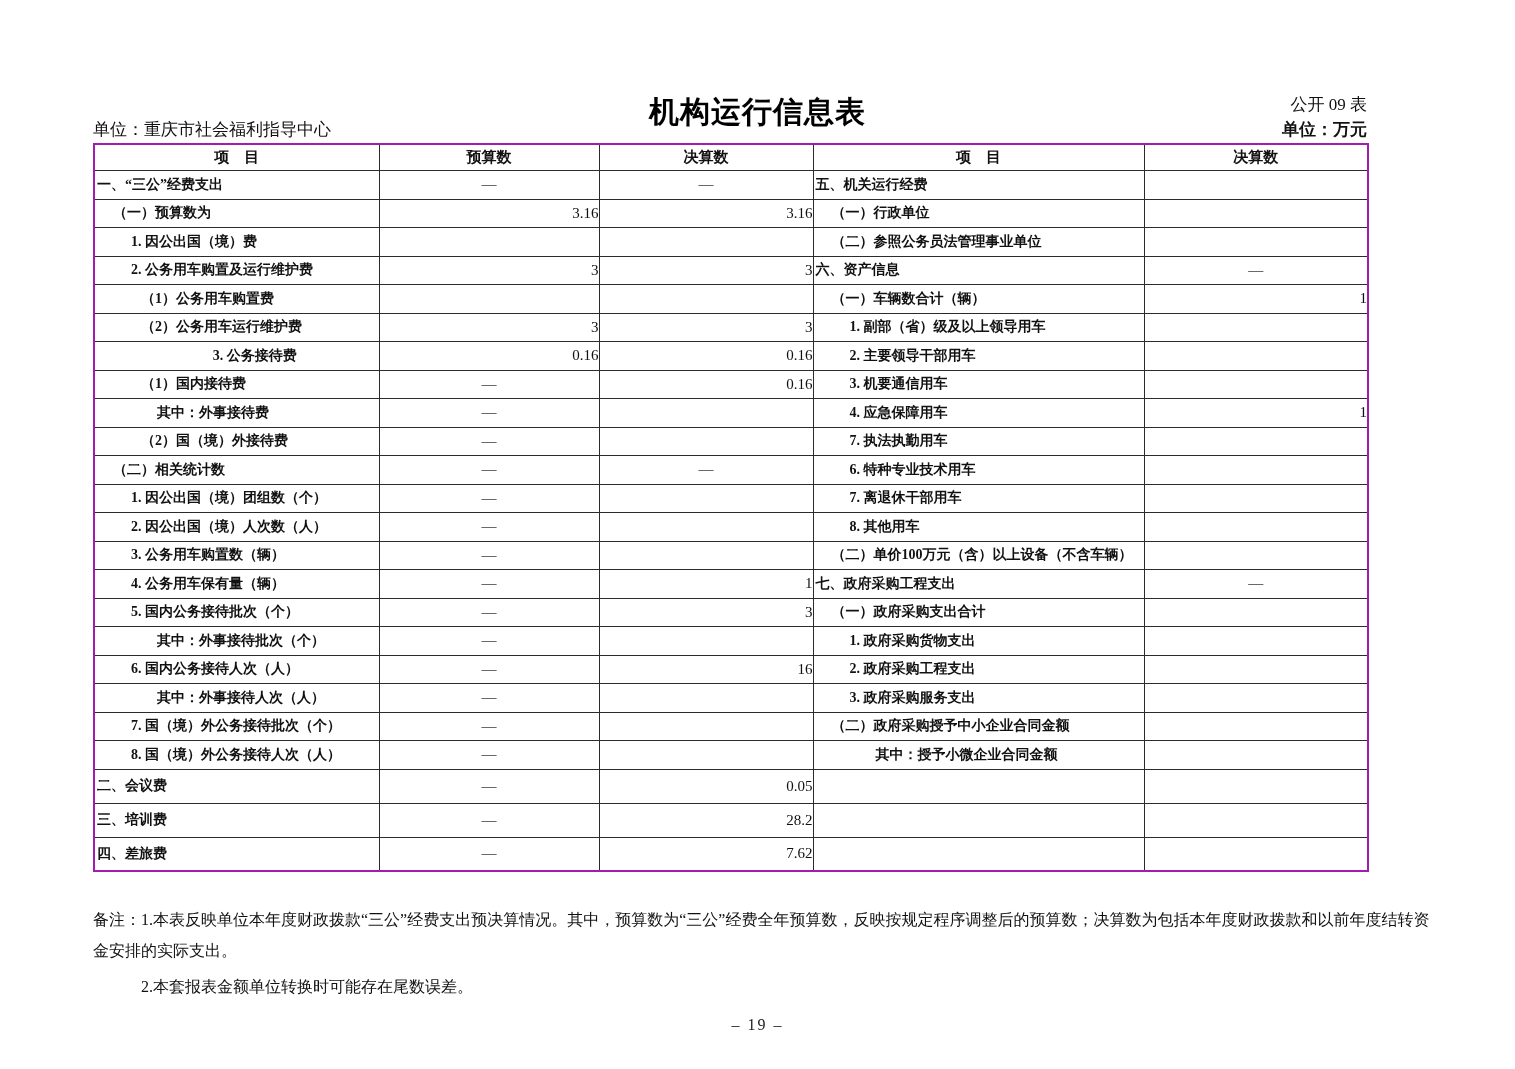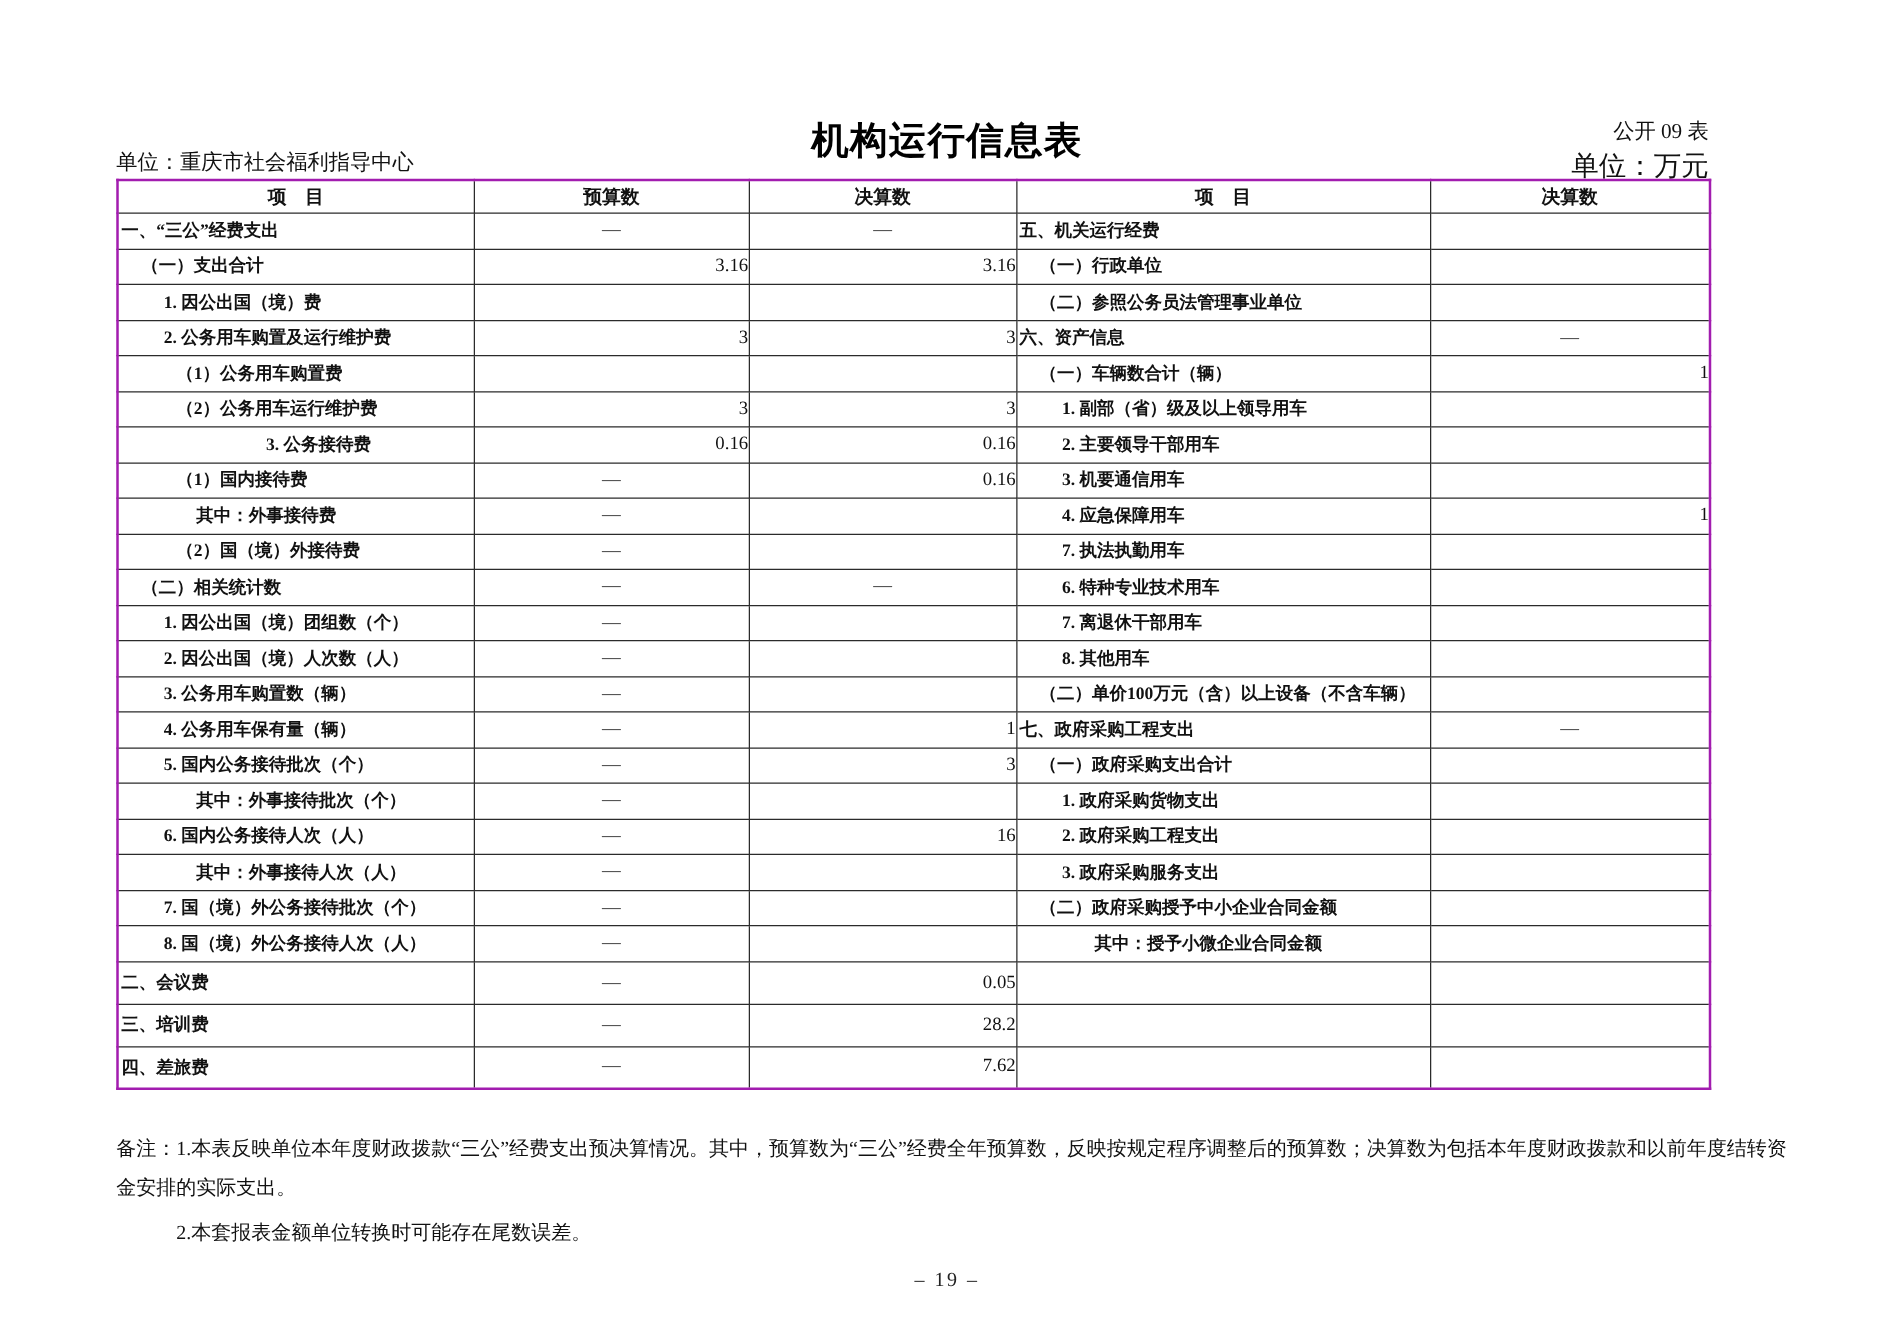--- a/index.html
+++ b/index.html
@@ -7,21 +7,21 @@
     width:1515px;height:1069px;background:#ffffff;color:#111;
     font-family:"Liberation Serif","DejaVu Serif",serif;
     position:relative;overflow:hidden;
   }
   .title{
     position:absolute;top:51px;left:0;width:100%;text-align:center;
     font-size:30px;font-weight:bold;letter-spacing:1px;color:#000;margin-top:41px;
   }
   .form-code{position:absolute;top:93px;right:148px;font-size:17px;}
   .unit-name{position:absolute;top:118px;left:93px;font-size:17px;}
-  .unit-measure{position:absolute;top:118px;right:148px;font-size:22px;}
+  .unit-measure{position:absolute;top:118px;right:148px;font-size:17px;font-weight:bold;}
 
   table.sheet{
     position:absolute;left:93px;top:143px;width:1274px;
     border-collapse:collapse;table-layout:fixed;
     border:2px solid #a21caf;
   }
   table.sheet th,table.sheet td{
     border:1px solid #2b2b2b;overflow:hidden;white-space:nowrap;
     padding:0;vertical-align:middle;
   }
@@ -71,21 +71,21 @@
   </thead>
   <tbody>
       <tr>
         <td class="item" style="padding-left: 2px;">一、“三公”经费支出</td>
         <td class="num dash">—</td>
         <td class="num dash">—</td>
         <td class="item" style="padding-left: 2px; margin-left: 28px;">五、机关运行经费</td>
         <td class="num"></td>
       </tr>
       <tr>
-        <td class="item" style="padding-left: 18px;">（一）支出合计</td>
+        <td class="item" style="padding-left: 18px;">（一）预算数为</td>
         <td class="num">3.16</td>
         <td class="num">3.16</td>
         <td class="item" style="padding-left: 18px;">（一）行政单位</td>
         <td class="num"></td>
       </tr>
       <tr>
         <td class="item" style="padding-left: 36px;">1. 因公出国（境）费</td>
         <td class="num"></td>
         <td class="num"></td>
         <td class="item" style="padding-left: 18px;">（二）参照公务员法管理事业单位</td>

